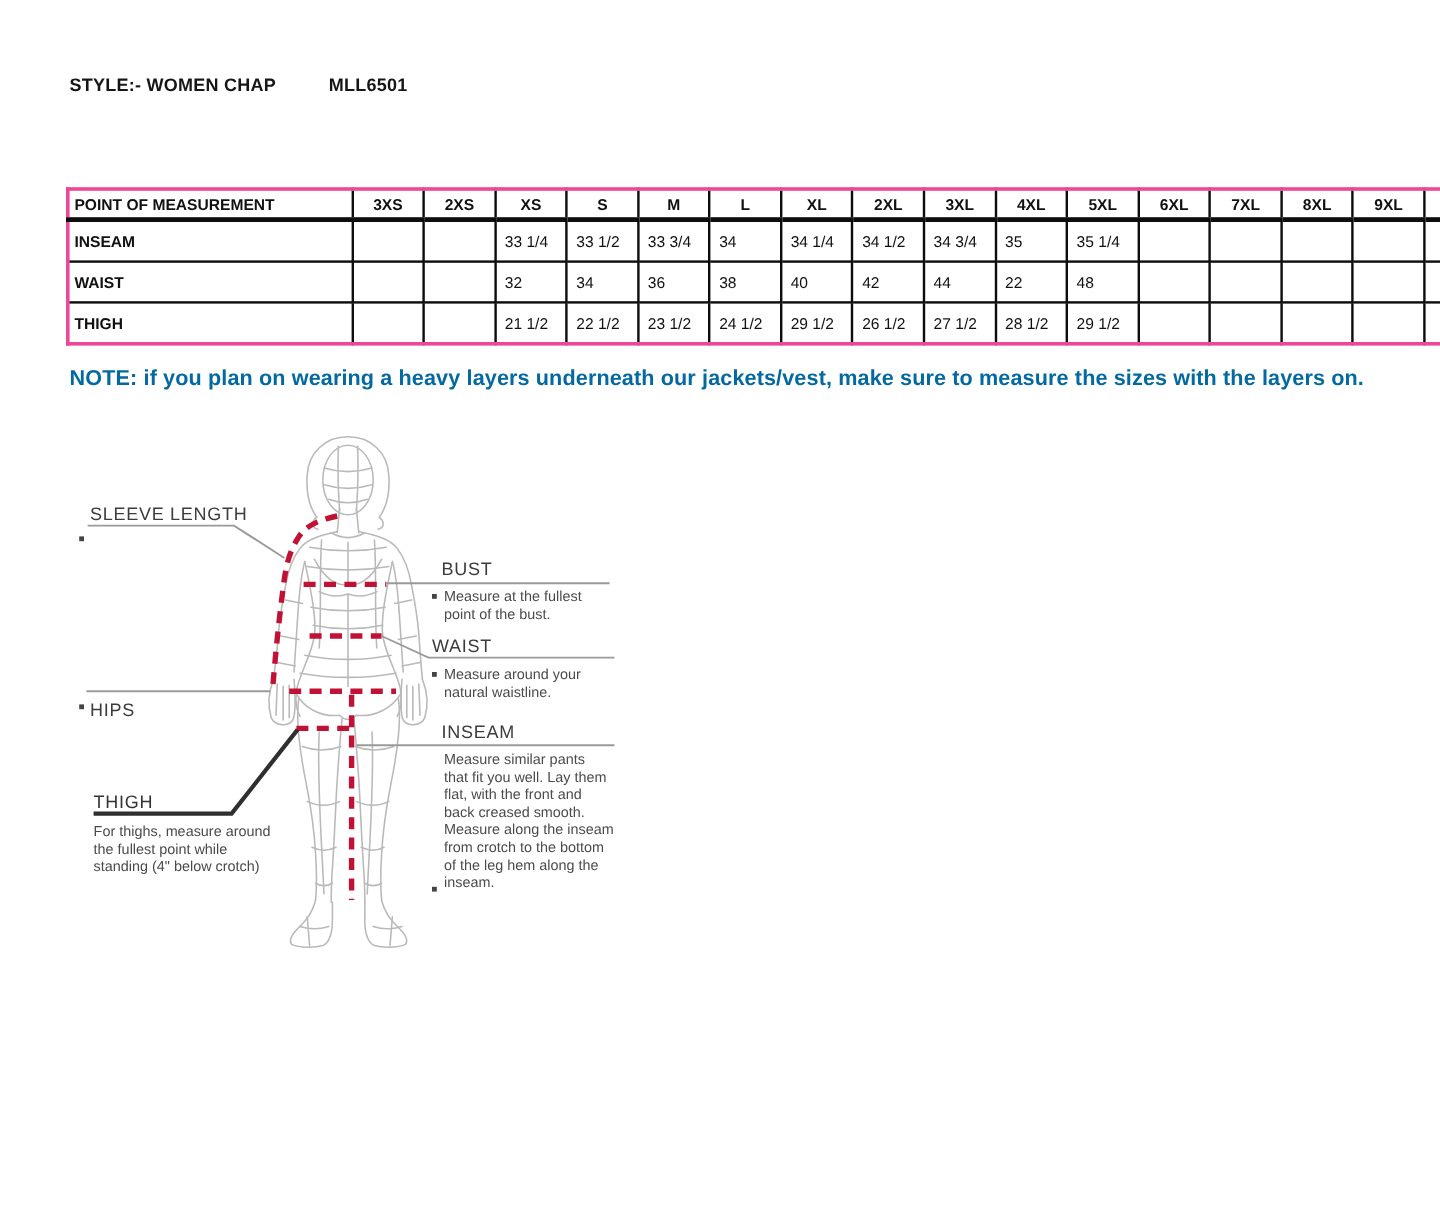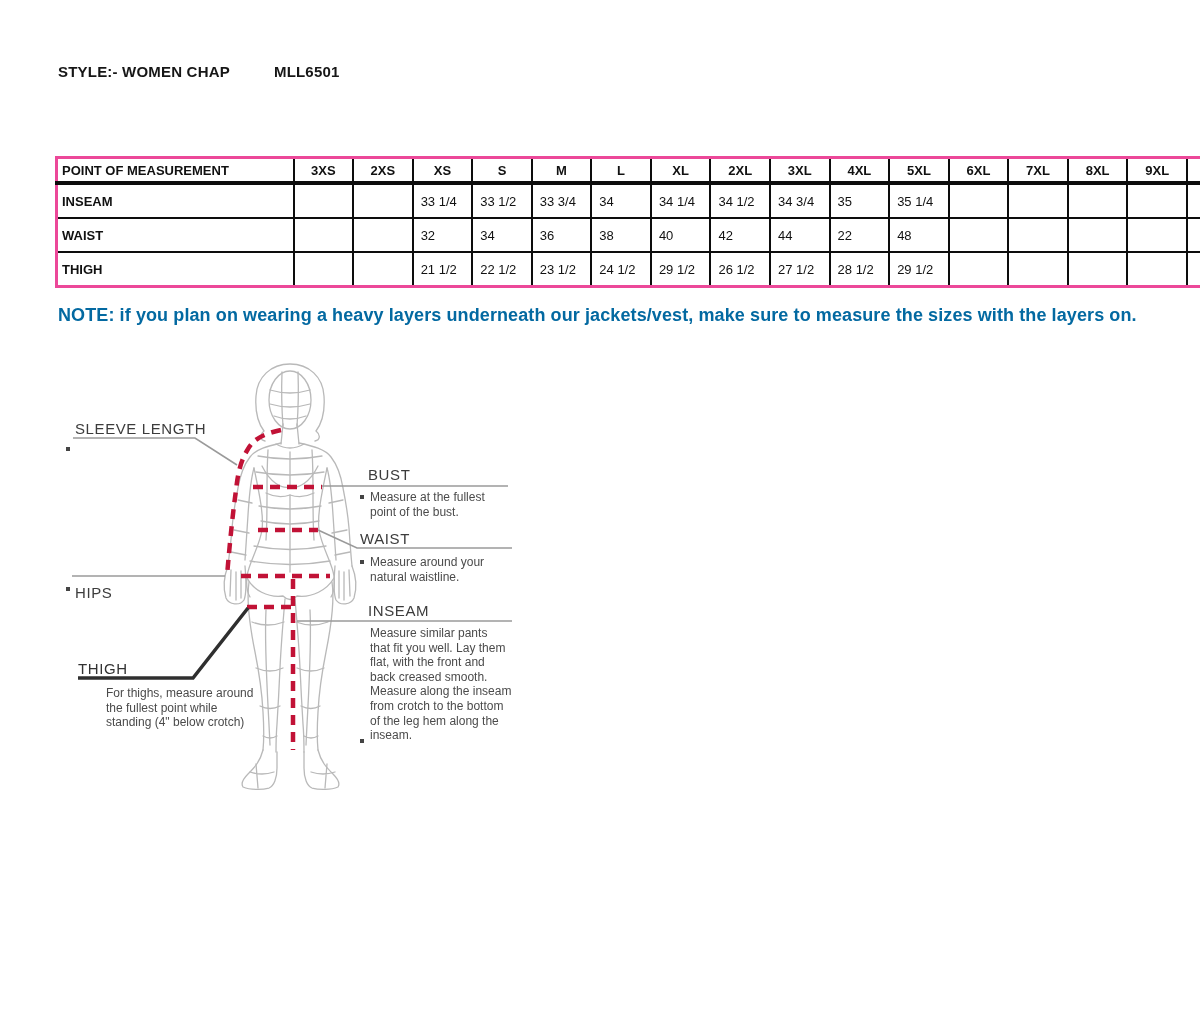--- a/index.html
+++ b/index.html
@@ -22,21 +22,21 @@
   table.size-table tbody td{height:30px;text-align:left;padding:1px 2px 1px 7px;font-weight:normal;}
   table.size-table tbody td.r-label{font-weight:bold;padding-left:4px;}
   
   .note{position:absolute;left:58px;top:305px;font-size:18px;font-weight:bold;color:#0369a1;letter-spacing:.1px;}
   
   .diagram-svg{position:absolute;left:0;top:0;width:1200px;height:1026px;}
   .g-head{position:absolute;font-size:15px;color:#3c3c3c;letter-spacing:.6px;white-space:nowrap;}
   .g-head.dark{color:#333;}
   .g-text{position:absolute;font-size:12px;line-height:14.6px;color:#4b4b4b;white-space:pre-line;display:flex;}
   .g-text .bullet{flex:0 0 auto;width:4px;height:4px;background:#444;margin:5px 6px 0 0;}
-  .g-text.nobullet{color:#4a4a4a;margin-left:28px;}
+  .g-text.nobullet{color:#4a4a4a;}
 </style>
 </head>
 <body>
 
 <div class="title-bar">
   <span>STYLE:- WOMEN CHAP</span><span class="code">MLL6501</span>
 </div>
 
 <div class="table-wrap">
   <table class="size-table">

